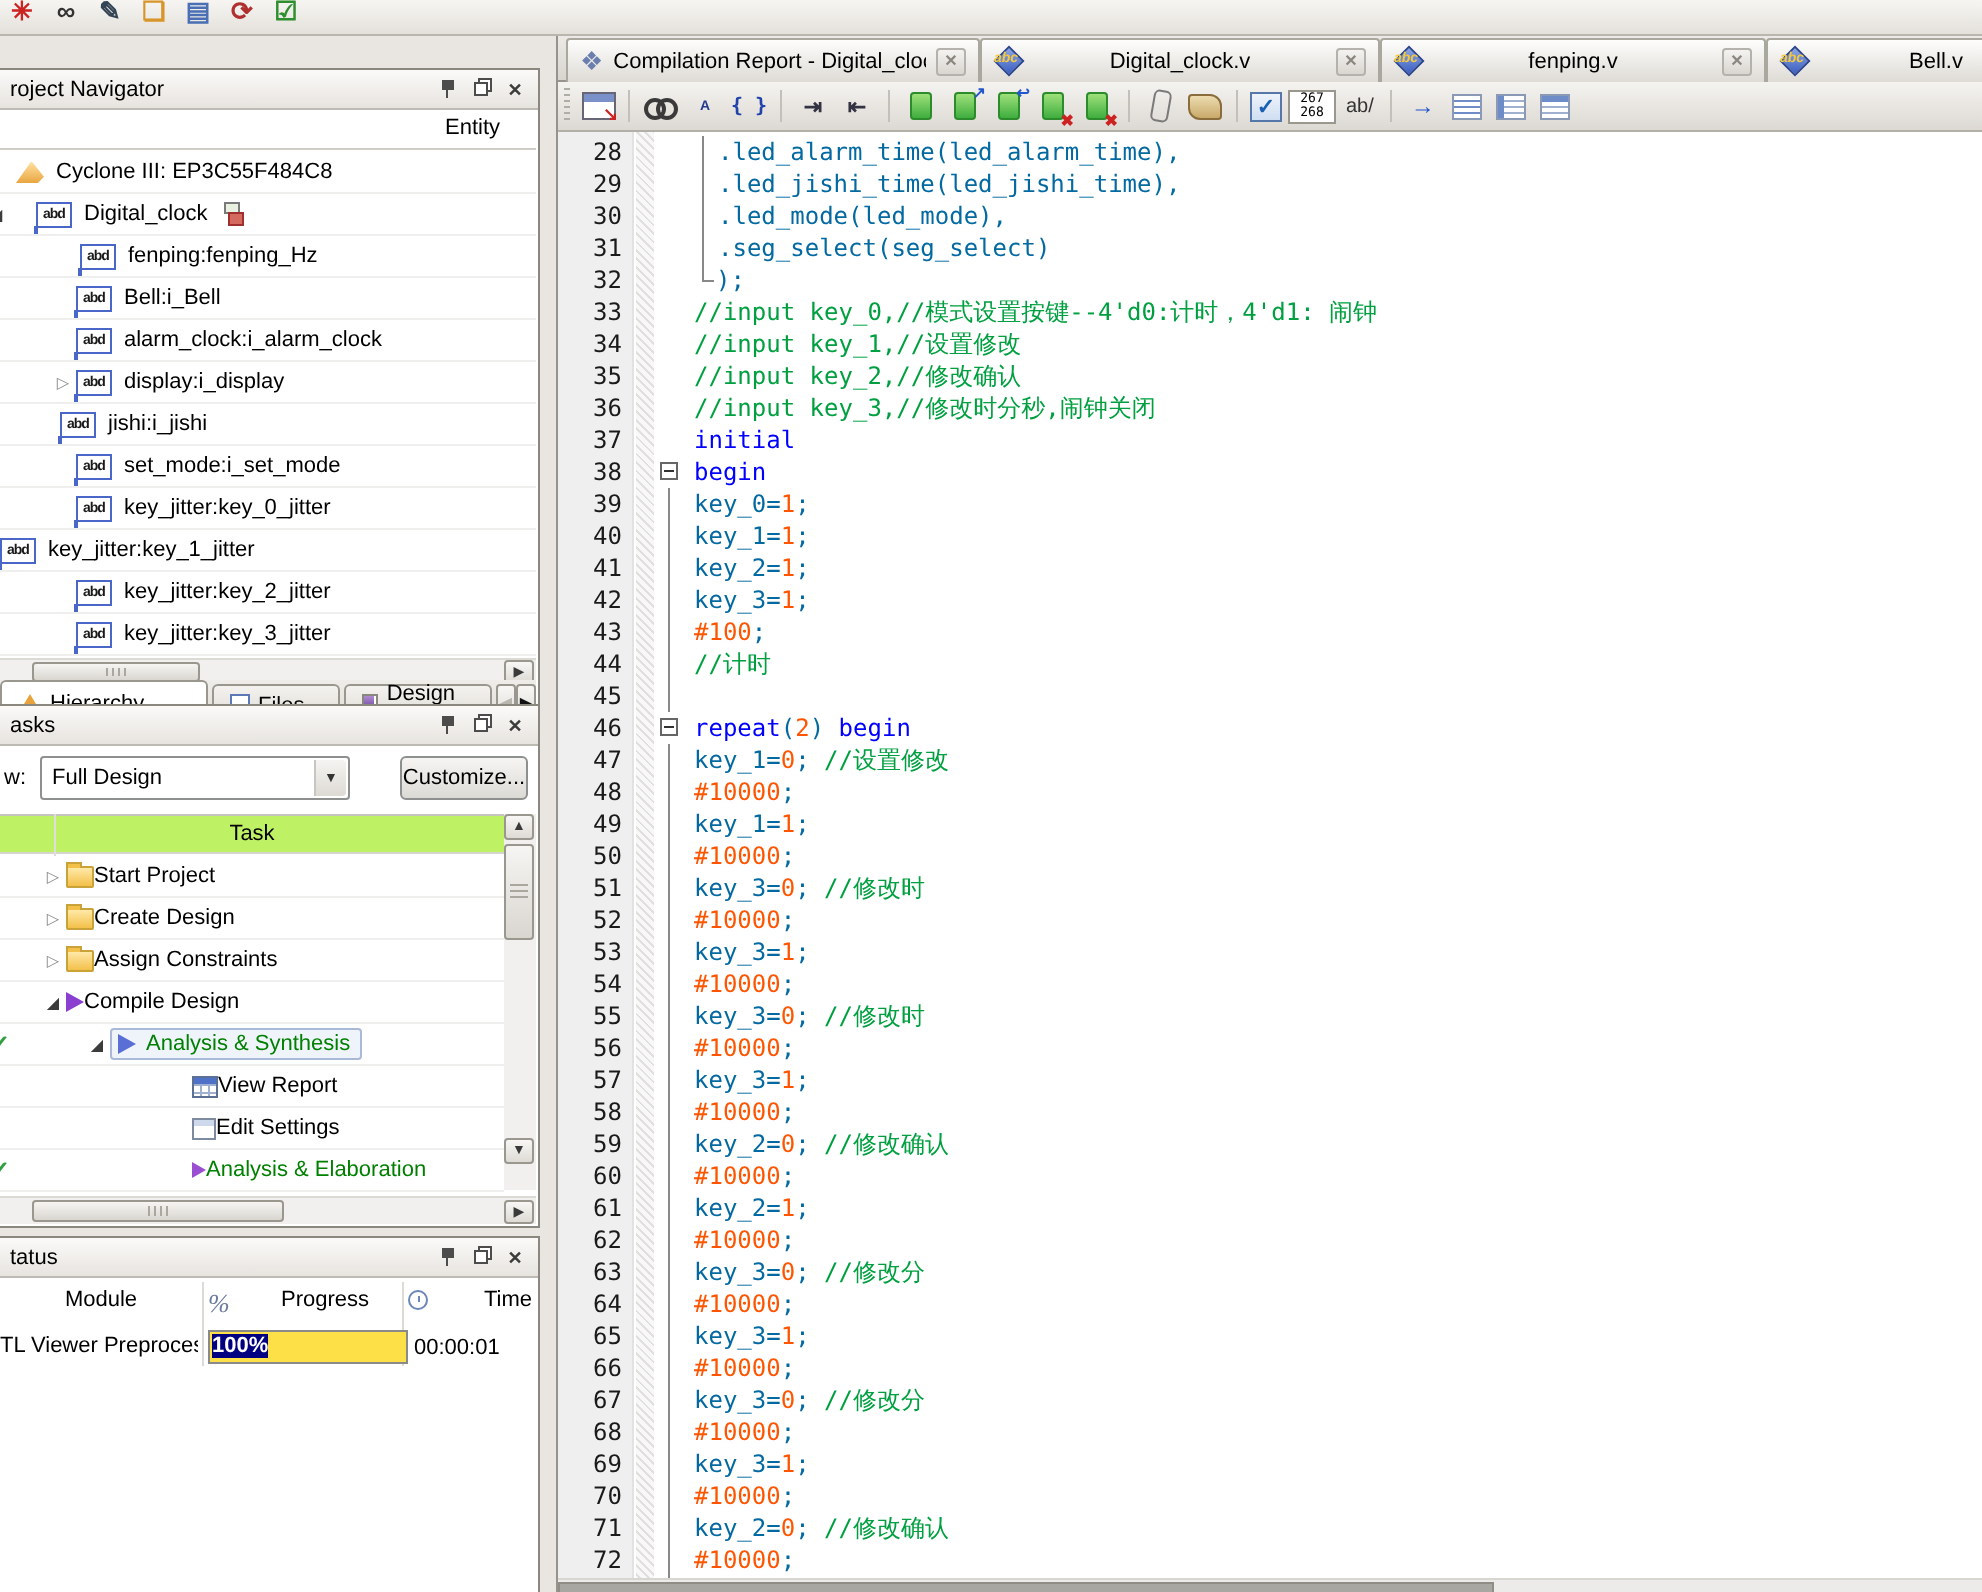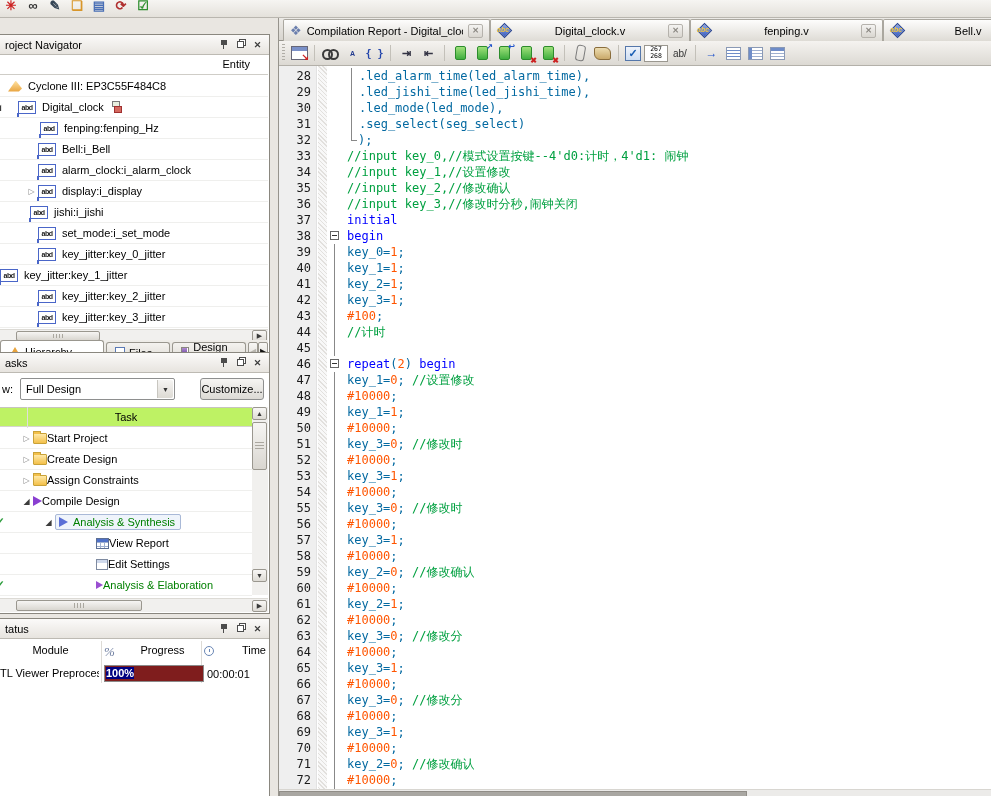--- a/index.html
+++ b/index.html
@@ -73,21 +73,21 @@
 .i-tableic{width:13px;height:11px;border:1px solid #5c6f94;background:
  linear-gradient(#4f71c8 0 3px,transparent 3px),
  repeating-linear-gradient(90deg,transparent 0 3px,#9fb0d0 3px 4px),
  repeating-linear-gradient(transparent 0 3px,#9fb0d0 3px 4px),#fff;flex:none}
 .selbox{display:flex;align-items:center;gap:5px;border:1px solid #a9b9d7;background:#eff4fb;border-radius:2px;padding:1px 5px 1px 3px}
 .green{color:#008000}
 
 #st-cols{position:absolute;left:0;top:22px;width:268px;height:42px;background:#fff}
 .st-sep{position:absolute;top:0;width:1px;height:42px;background:#dddbd6}
 .st-h{position:absolute;top:3px}
-#st-bar{position:absolute;left:104px;top:24px;width:100px;height:17px;border:1px solid #8a8a8a;background:#7f1d1d;padding:1px}
+#st-bar{position:absolute;left:104px;top:24px;width:100px;height:17px;border:1px solid #8a8a8a;background:#fde047;padding:1px}
 #st-bar .fill{width:100%;height:100%;background:#000080;color:#fff;font-weight:bold;text-align:center;line-height:13px}
 .i-clock{display:inline-block;width:10px;height:10px;border:1px solid #6a87b5;border-radius:50%;position:relative;vertical-align:-2px}
 .i-clock::after{content:"";position:absolute;left:4px;top:2px;width:1px;height:3px;background:#6a87b5}
 .pct{font-family:"Liberation Serif",serif;font-style:italic;color:#6b7b9e;font-size:13px}
 
 #editor{position:absolute;left:278px;top:18px;width:713px;height:778px;background:#fff;border-left:1px solid #96938c}
 #etabs{position:absolute;left:0;top:0;width:713px;height:23px;background:linear-gradient(#eceae6,#d8d5cf);border-bottom:1px solid #96938c;display:flex;padding-left:4px}
 .etab{height:22px;margin-top:1px;border:1px solid #aaa79f;border-bottom:none;border-radius:2px 2px 0 0;background:linear-gradient(#fdfdfc,#dedbd5);display:flex;align-items:center;gap:5px;padding:0 6px;flex:none}
 .etab .lbl{flex:1;text-align:center;white-space:nowrap;overflow:hidden}
 .xbtn{width:15px;height:14px;border:1px solid #b5b2ac;border-radius:2px;background:linear-gradient(#f4f3f1,#d9d6d0);color:#8a8781;font-size:8px;font-weight:bold;display:flex;align-items:center;justify-content:center;flex:none}

